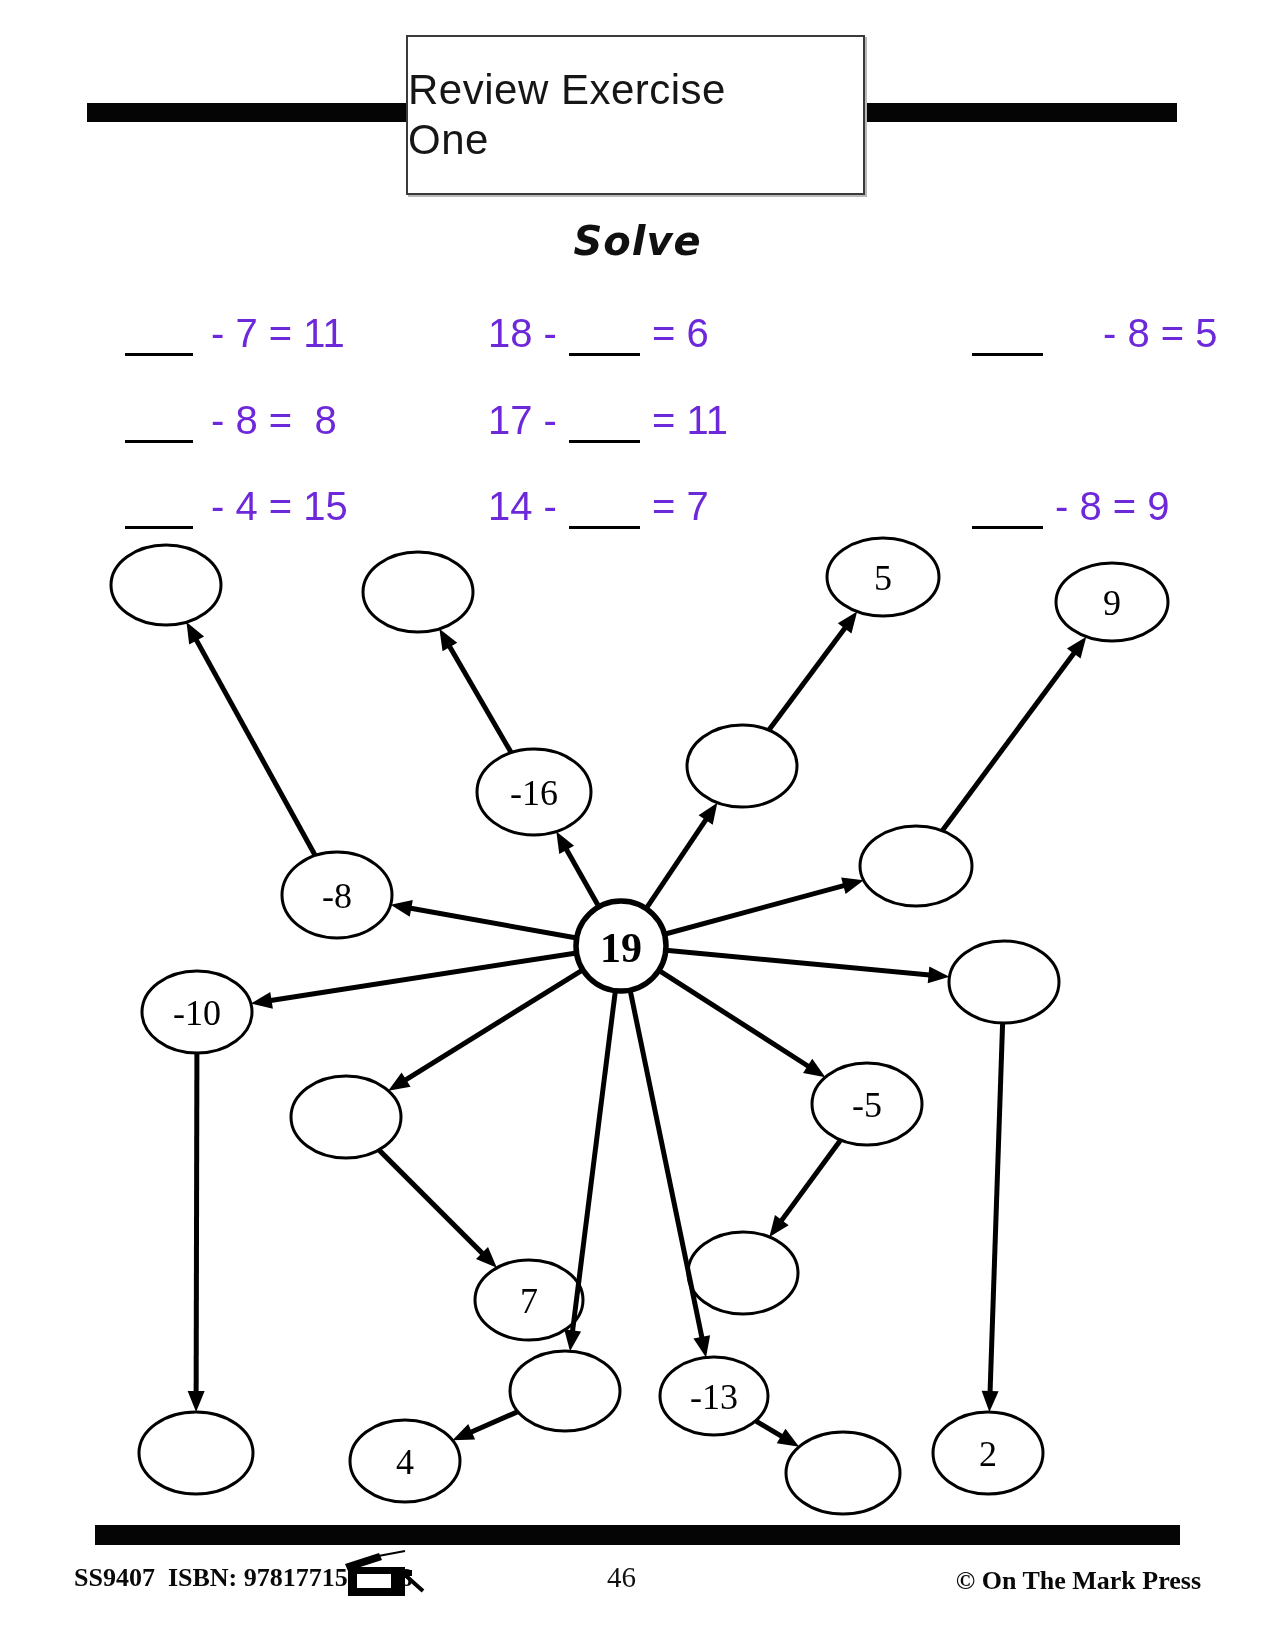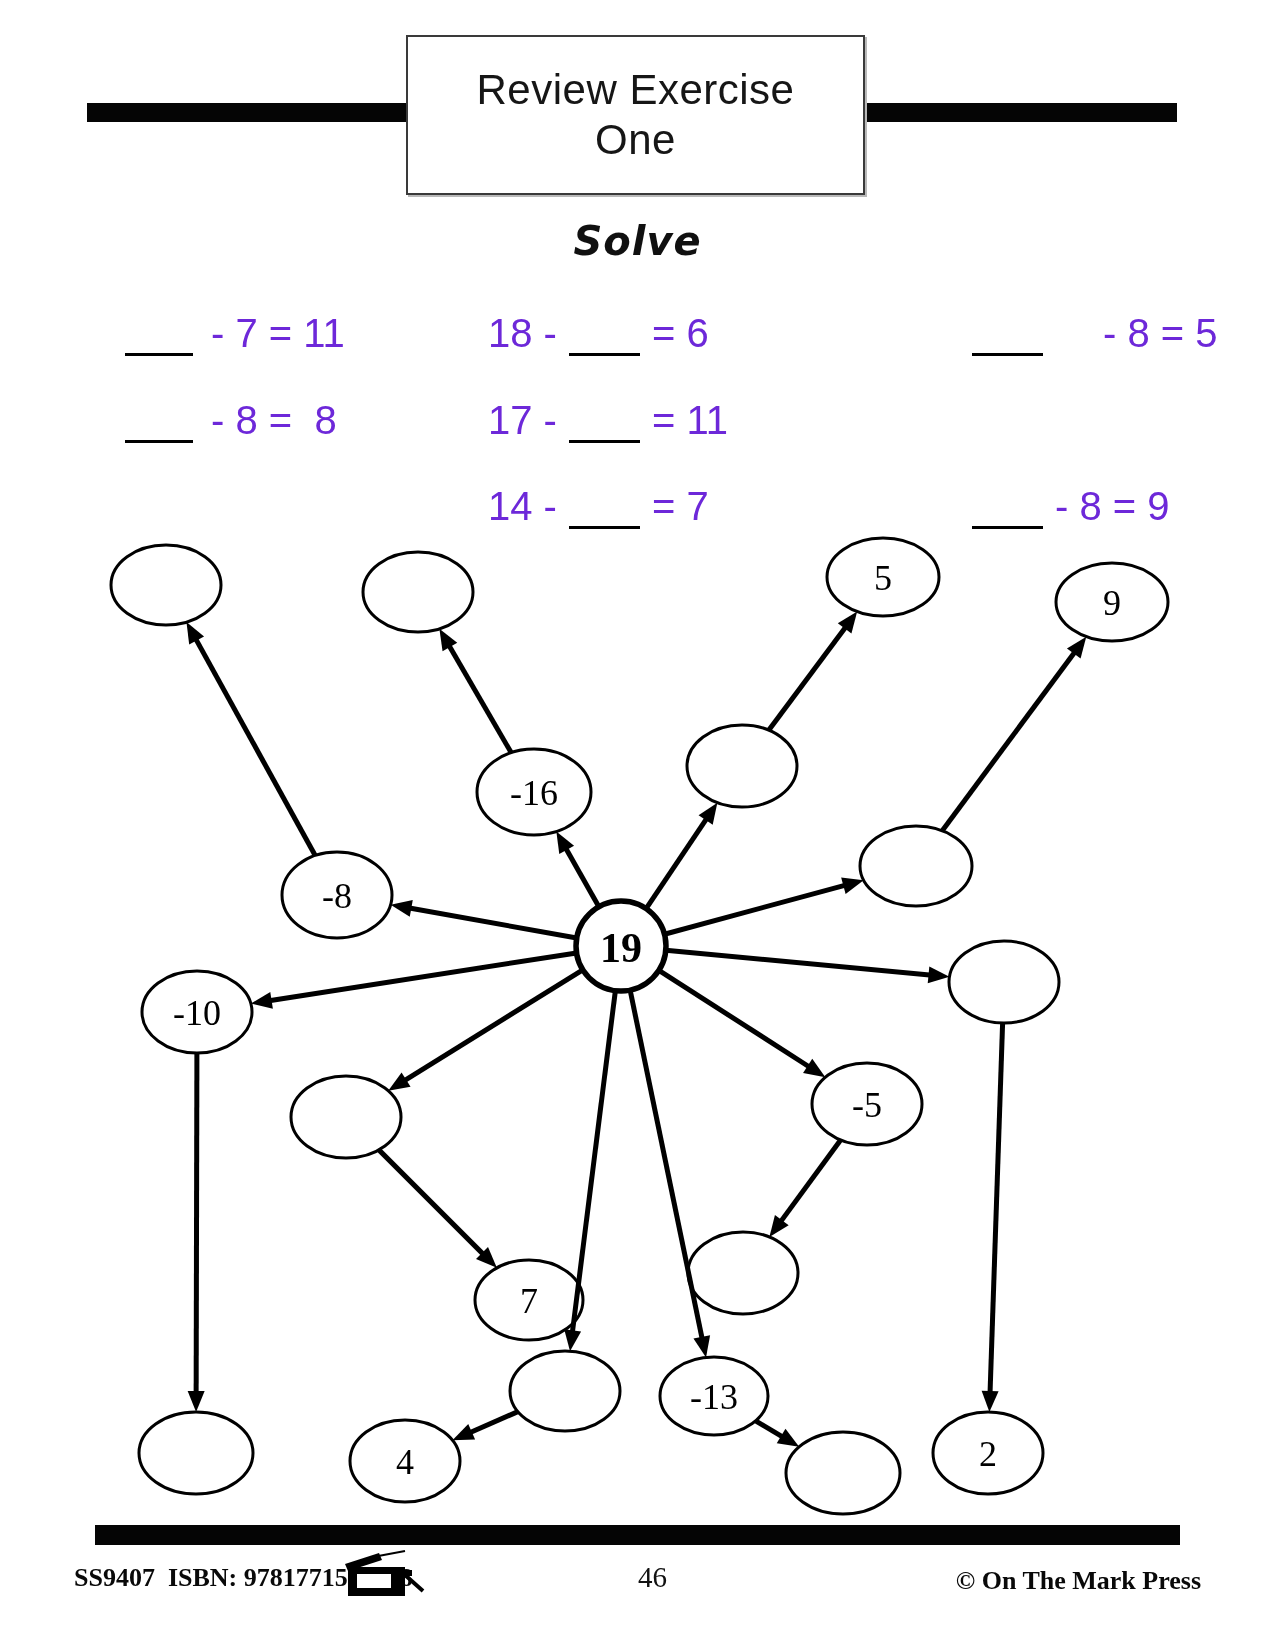--- a/index.html
+++ b/index.html
@@ -12,21 +12,21 @@
     color:#000;
     overflow:hidden;
   }
   .rule{position:absolute;background:#050505;}
   .rule-top{left:87px;top:103px;width:1090px;height:19px;}
   .rule-bottom{left:95px;top:1525px;width:1085px;height:20px;}
   .title-box{
     position:absolute;left:406px;top:35px;width:455px;height:156px;
     background:#fff;border:2px solid #3a3a3a;
     box-shadow:2px 2px 0 #b9b9b9;
-    display:flex;flex-direction:column;align-items:center;justify-content:center;
+    display:flex;flex-direction:column;align-items:flex-start;justify-content:center;
     z-index:3;
   }
   .title-line{font-size:42px;line-height:50px;color:#161616;letter-spacing:0.5px;}
   .solve{
     position:absolute;left:0;top:218px;width:100%;
     text-align:center;font-size:40px;font-style:italic;font-weight:600;
     font-family:"DejaVu Sans",sans-serif;color:#101010;letter-spacing:1px;
     z-index:2;
   }
   .eq{
@@ -41,21 +41,21 @@
   .blank.w68{width:68px;margin-right:18px;}
   .blank.mid{width:71px;margin-left:12px;margin-right:12px;}
   .blank.w71{width:71px;margin-right:12px;}
   svg.diagram{position:absolute;left:0;top:0;z-index:1;}
   .footer-left{
     position:absolute;left:74px;top:1563px;
     font-family:"Liberation Serif",serif;font-weight:bold;font-size:26px;
     white-space:pre;color:#090909;z-index:2;
   }
   .page-number{
-    position:absolute;left:607px;top:1561px;width:60px;text-align:right;
+    position:absolute;left:607px;top:1561px;width:60px;text-align:left;
     font-family:"Liberation Serif",serif;font-size:29px;color:#111;z-index:2;
   }
   .footer-right{
     position:absolute;right:74px;top:1566px;
     font-family:"Liberation Serif",serif;font-weight:bold;font-size:26px;
     color:#090909;z-index:2;
   }
   .copier{position:absolute;left:343px;top:1548px;z-index:2;}
 </style>
 </head>
@@ -72,20 +72,24 @@
 
   <div class="solve">Solve</div>
 
   <div class="eq" style="left:125px;top:306px;">
     <span class="blank w68"></span>
     <span class="eqtext">- 7 = 11</span>
   </div>
   <div class="eq" style="left:125px;top:393px;">
     <span class="blank w68"></span>
     <span class="eqtext">- 8 =  8</span>
+  </div>
+  <div class="eq" style="left:125px;top:479px;">
+    <span class="blank w68"></span>
+    <span class="eqtext">- 4 = 15</span>
   </div>
 
   <div class="eq" style="left:488px;top:306px;justify-content:flex-end;">
     <span class="eqtext">18 -</span>
     <span class="blank mid"></span>
     <span class="eqtext">= 6</span>
   </div>
   <div class="eq" style="left:488px;top:393px;">
     <span class="eqtext">17 -</span>
     <span class="blank mid"></span>

